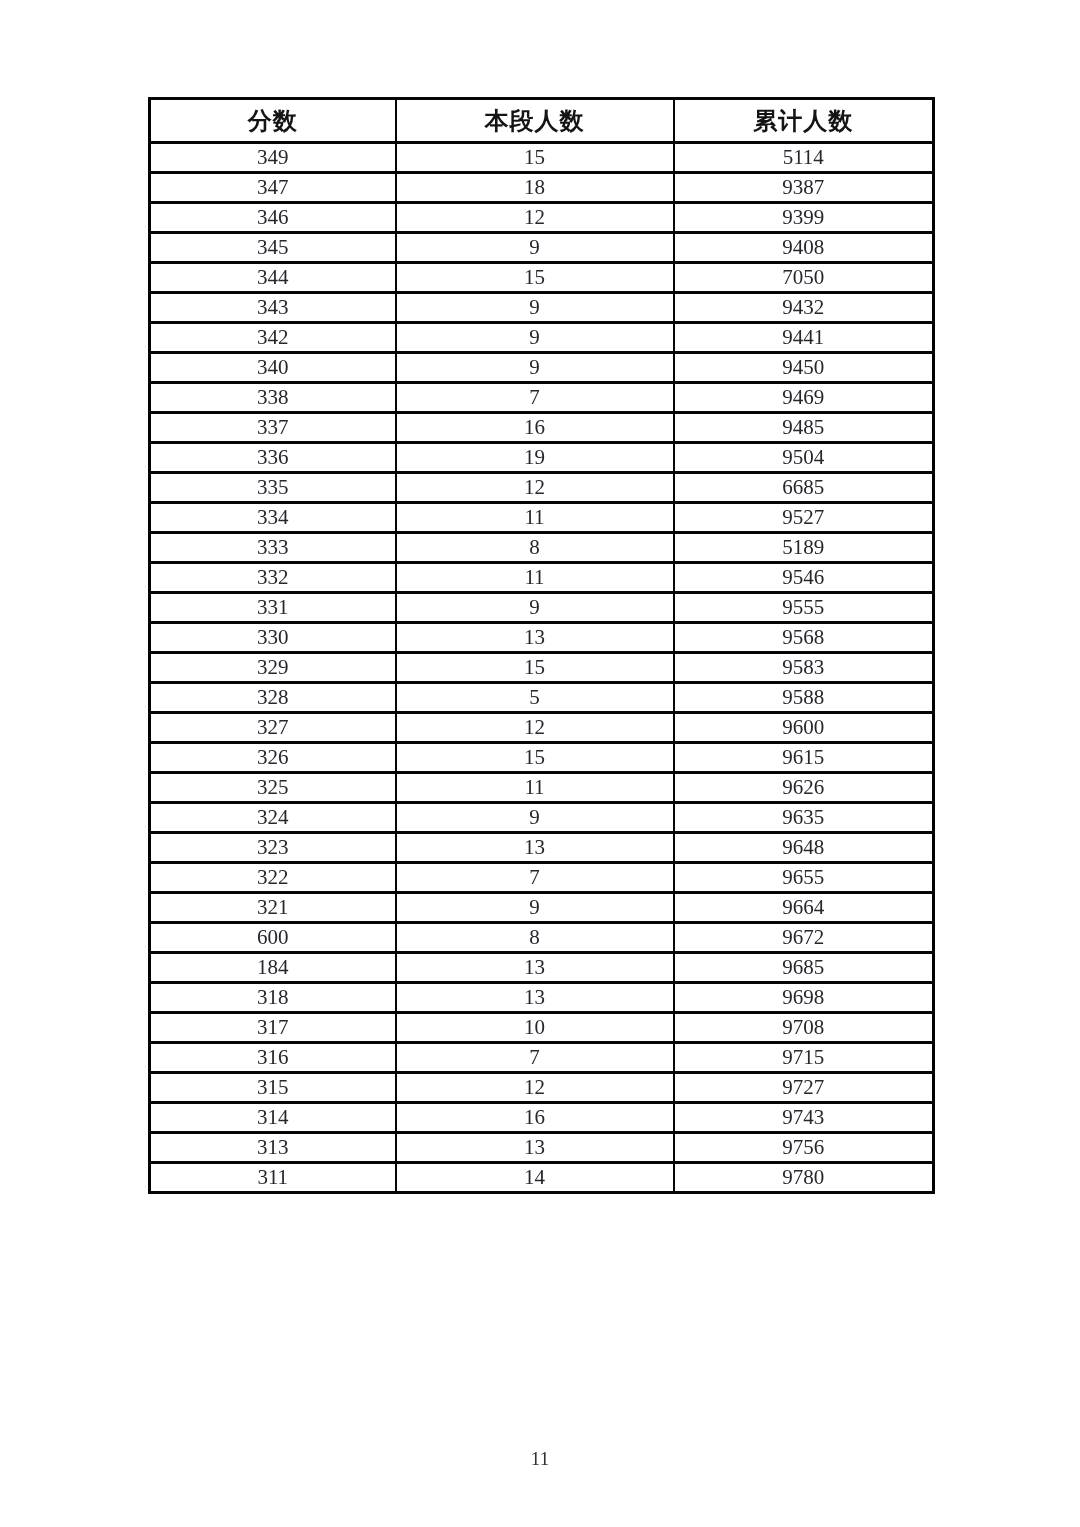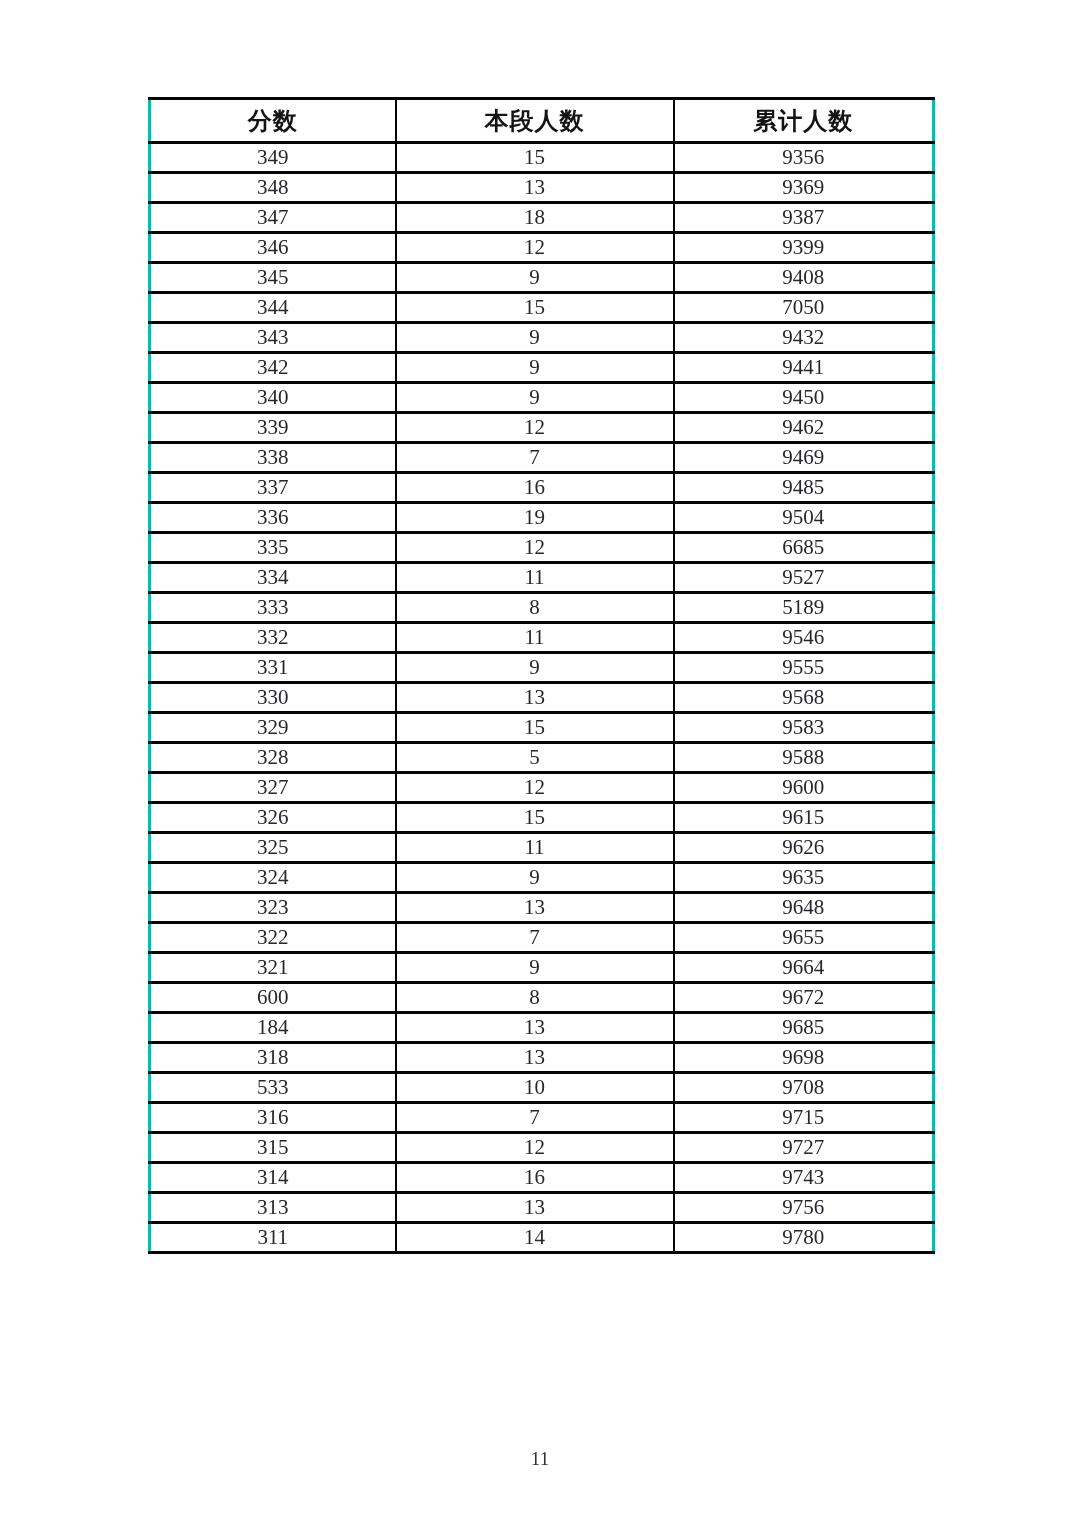--- a/index.html
+++ b/index.html
@@ -13,21 +13,21 @@
     color: #1f1f1f;
     overflow: hidden;
   }
   table.score-table {
     position: absolute;
     left: 148px;
     top: 97px;
     width: 784px;
     border-collapse: collapse;
     table-layout: fixed;
-    border: 3px solid #14b8a6;
+    border: 3px solid #000000;
   }
   table.score-table th,
   table.score-table td {
     border: 2px solid #050505;
     border-top-width: 3px;
     border-bottom-width: 3px;
     text-align: center;
     vertical-align: middle;
     background: #ffffff;
   }
@@ -68,26 +68,21 @@
       <tr>
         <th>分数</th>
         <th>本段人数</th>
         <th>累计人数</th>
       </tr>
     </thead>
     <tbody>
         <tr>
           <td>349</td>
           <td>15</td>
-          <td>9356</td>
-        </tr>
-        <tr>
-          <td>348</td>
-          <td>13</td>
-          <td>9369</td>
+          <td>5114</td>
         </tr>
         <tr>
           <td>347</td>
           <td>18</td>
           <td>9387</td>
         </tr>
         <tr>
           <td>346</td>
           <td>12</td>
           <td>9399</td>
@@ -111,25 +106,20 @@
           <td>342</td>
           <td>9</td>
           <td>9441</td>
         </tr>
         <tr>
           <td>340</td>
           <td>9</td>
           <td>9450</td>
         </tr>
         <tr>
-          <td>339</td>
-          <td>12</td>
-          <td>9462</td>
-        </tr>
-        <tr>
           <td>338</td>
           <td>7</td>
           <td>9469</td>
         </tr>
         <tr>
           <td>337</td>
           <td>16</td>
           <td>9485</td>
         </tr>
         <tr>
@@ -221,21 +211,21 @@
           <td>184</td>
           <td>13</td>
           <td>9685</td>
         </tr>
         <tr>
           <td>318</td>
           <td>13</td>
           <td>9698</td>
         </tr>
         <tr>
-          <td>533</td>
+          <td>317</td>
           <td>10</td>
           <td>9708</td>
         </tr>
         <tr>
           <td>316</td>
           <td>7</td>
           <td>9715</td>
         </tr>
         <tr>
           <td>315</td>

